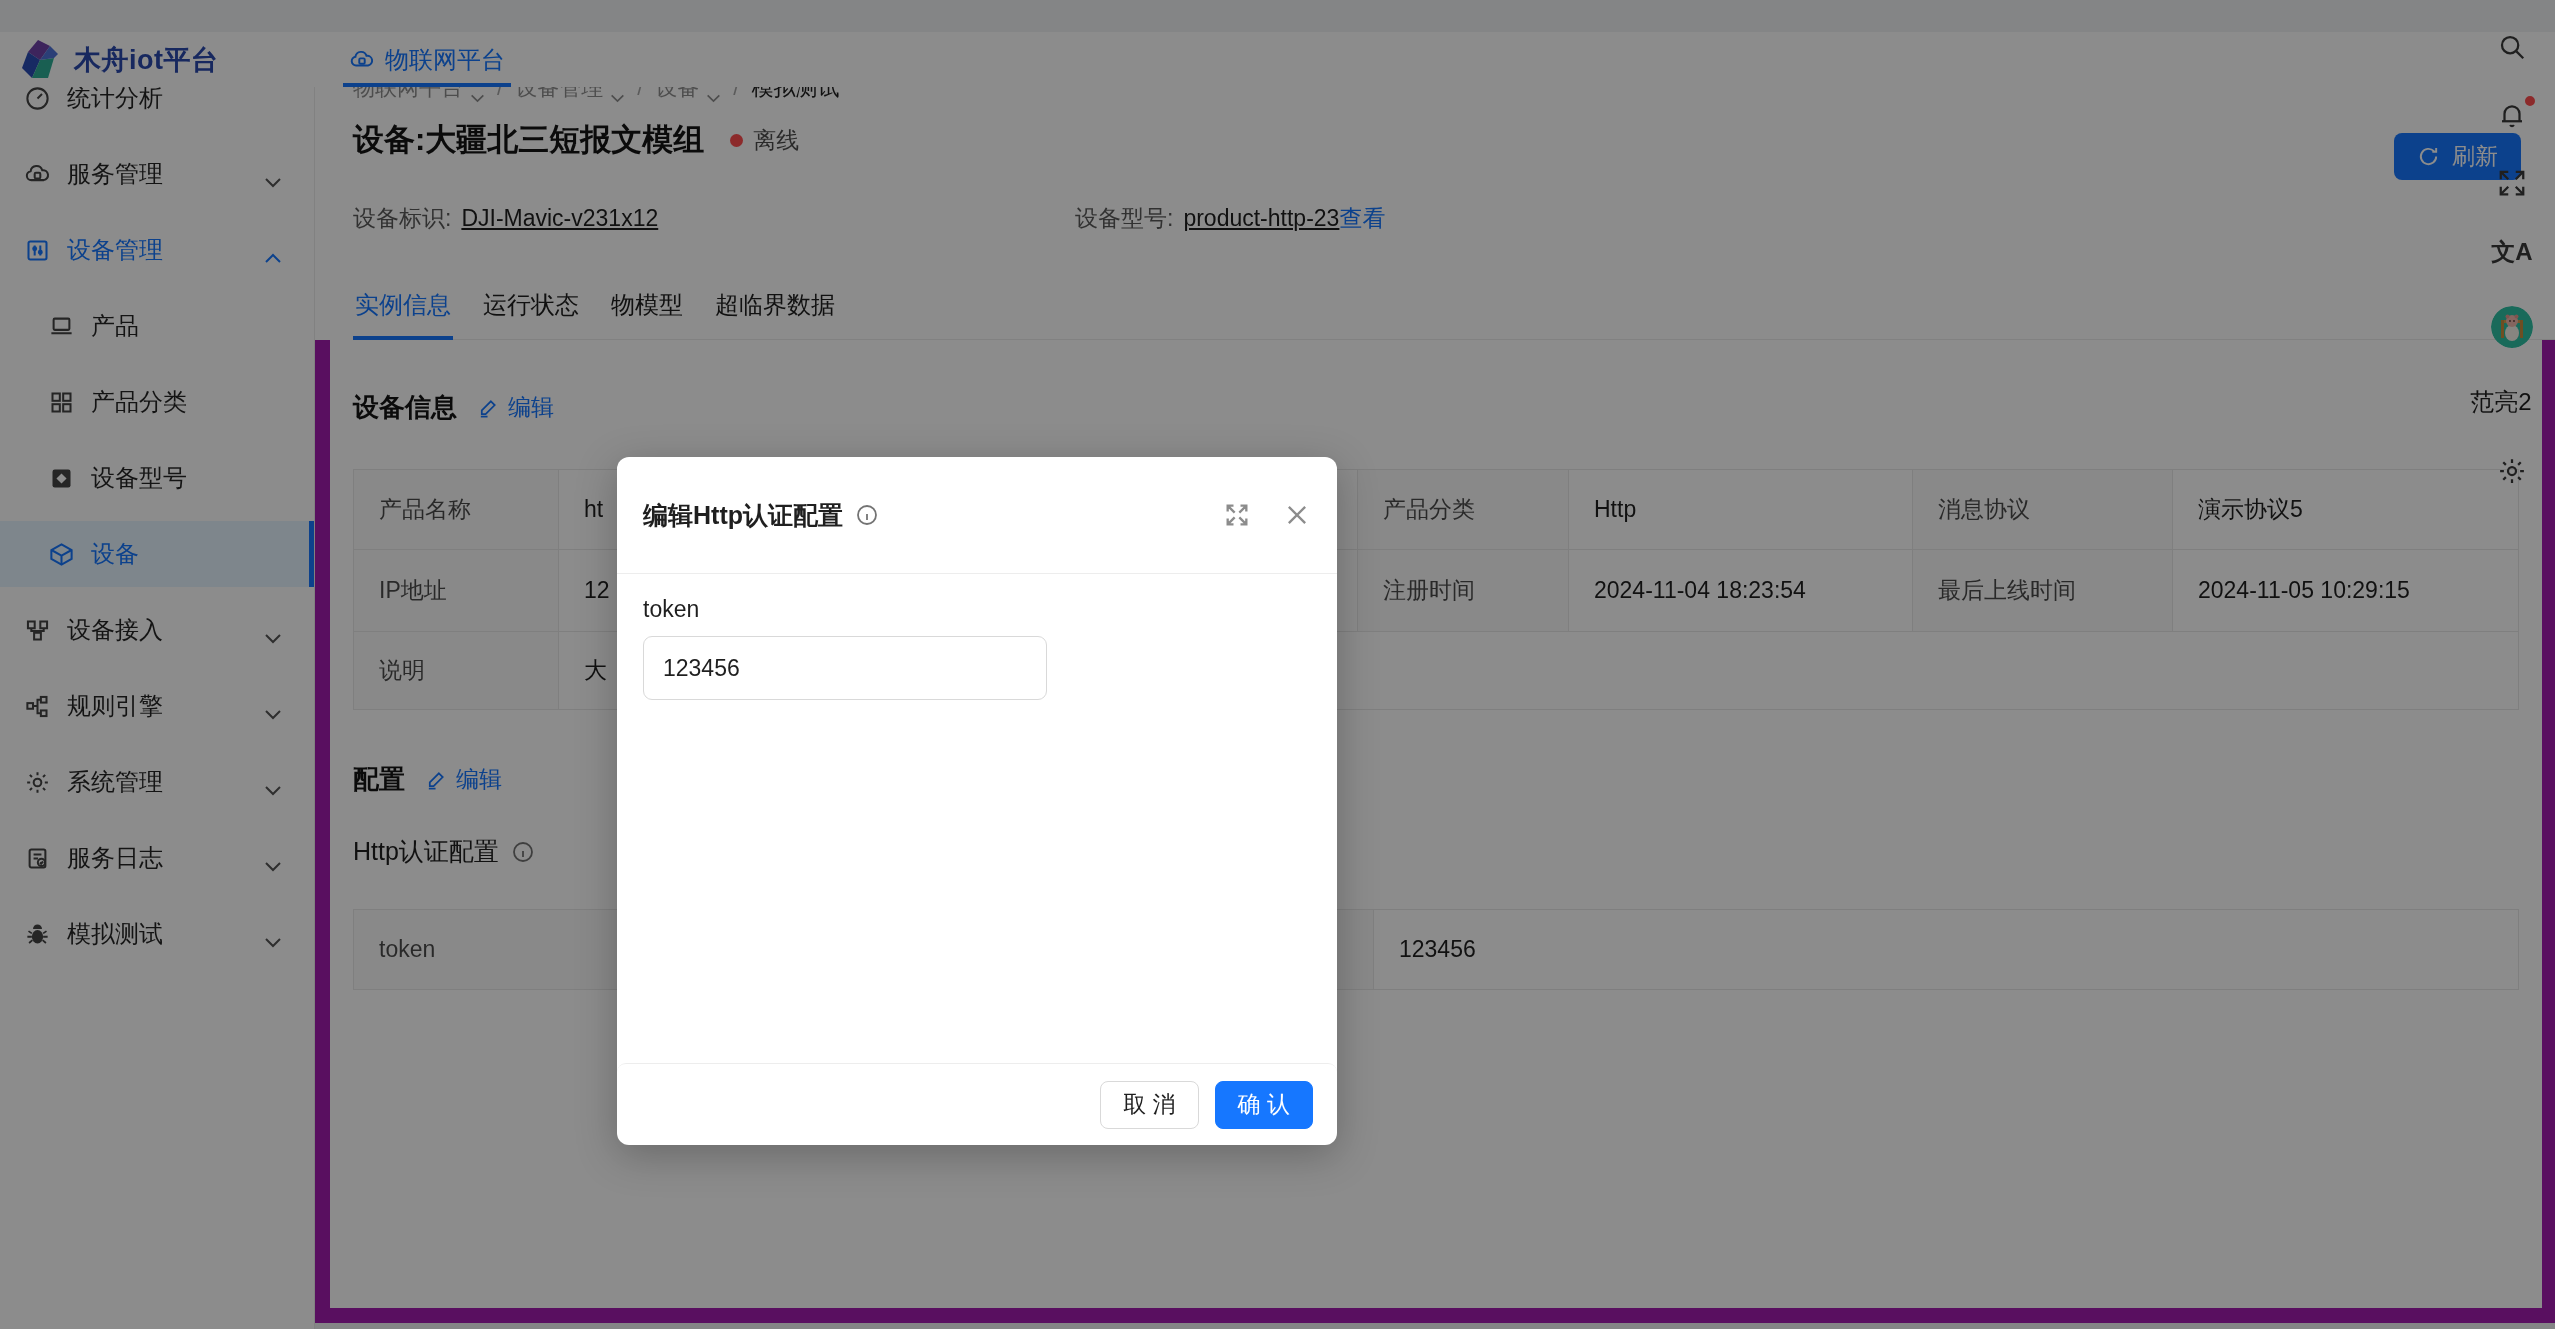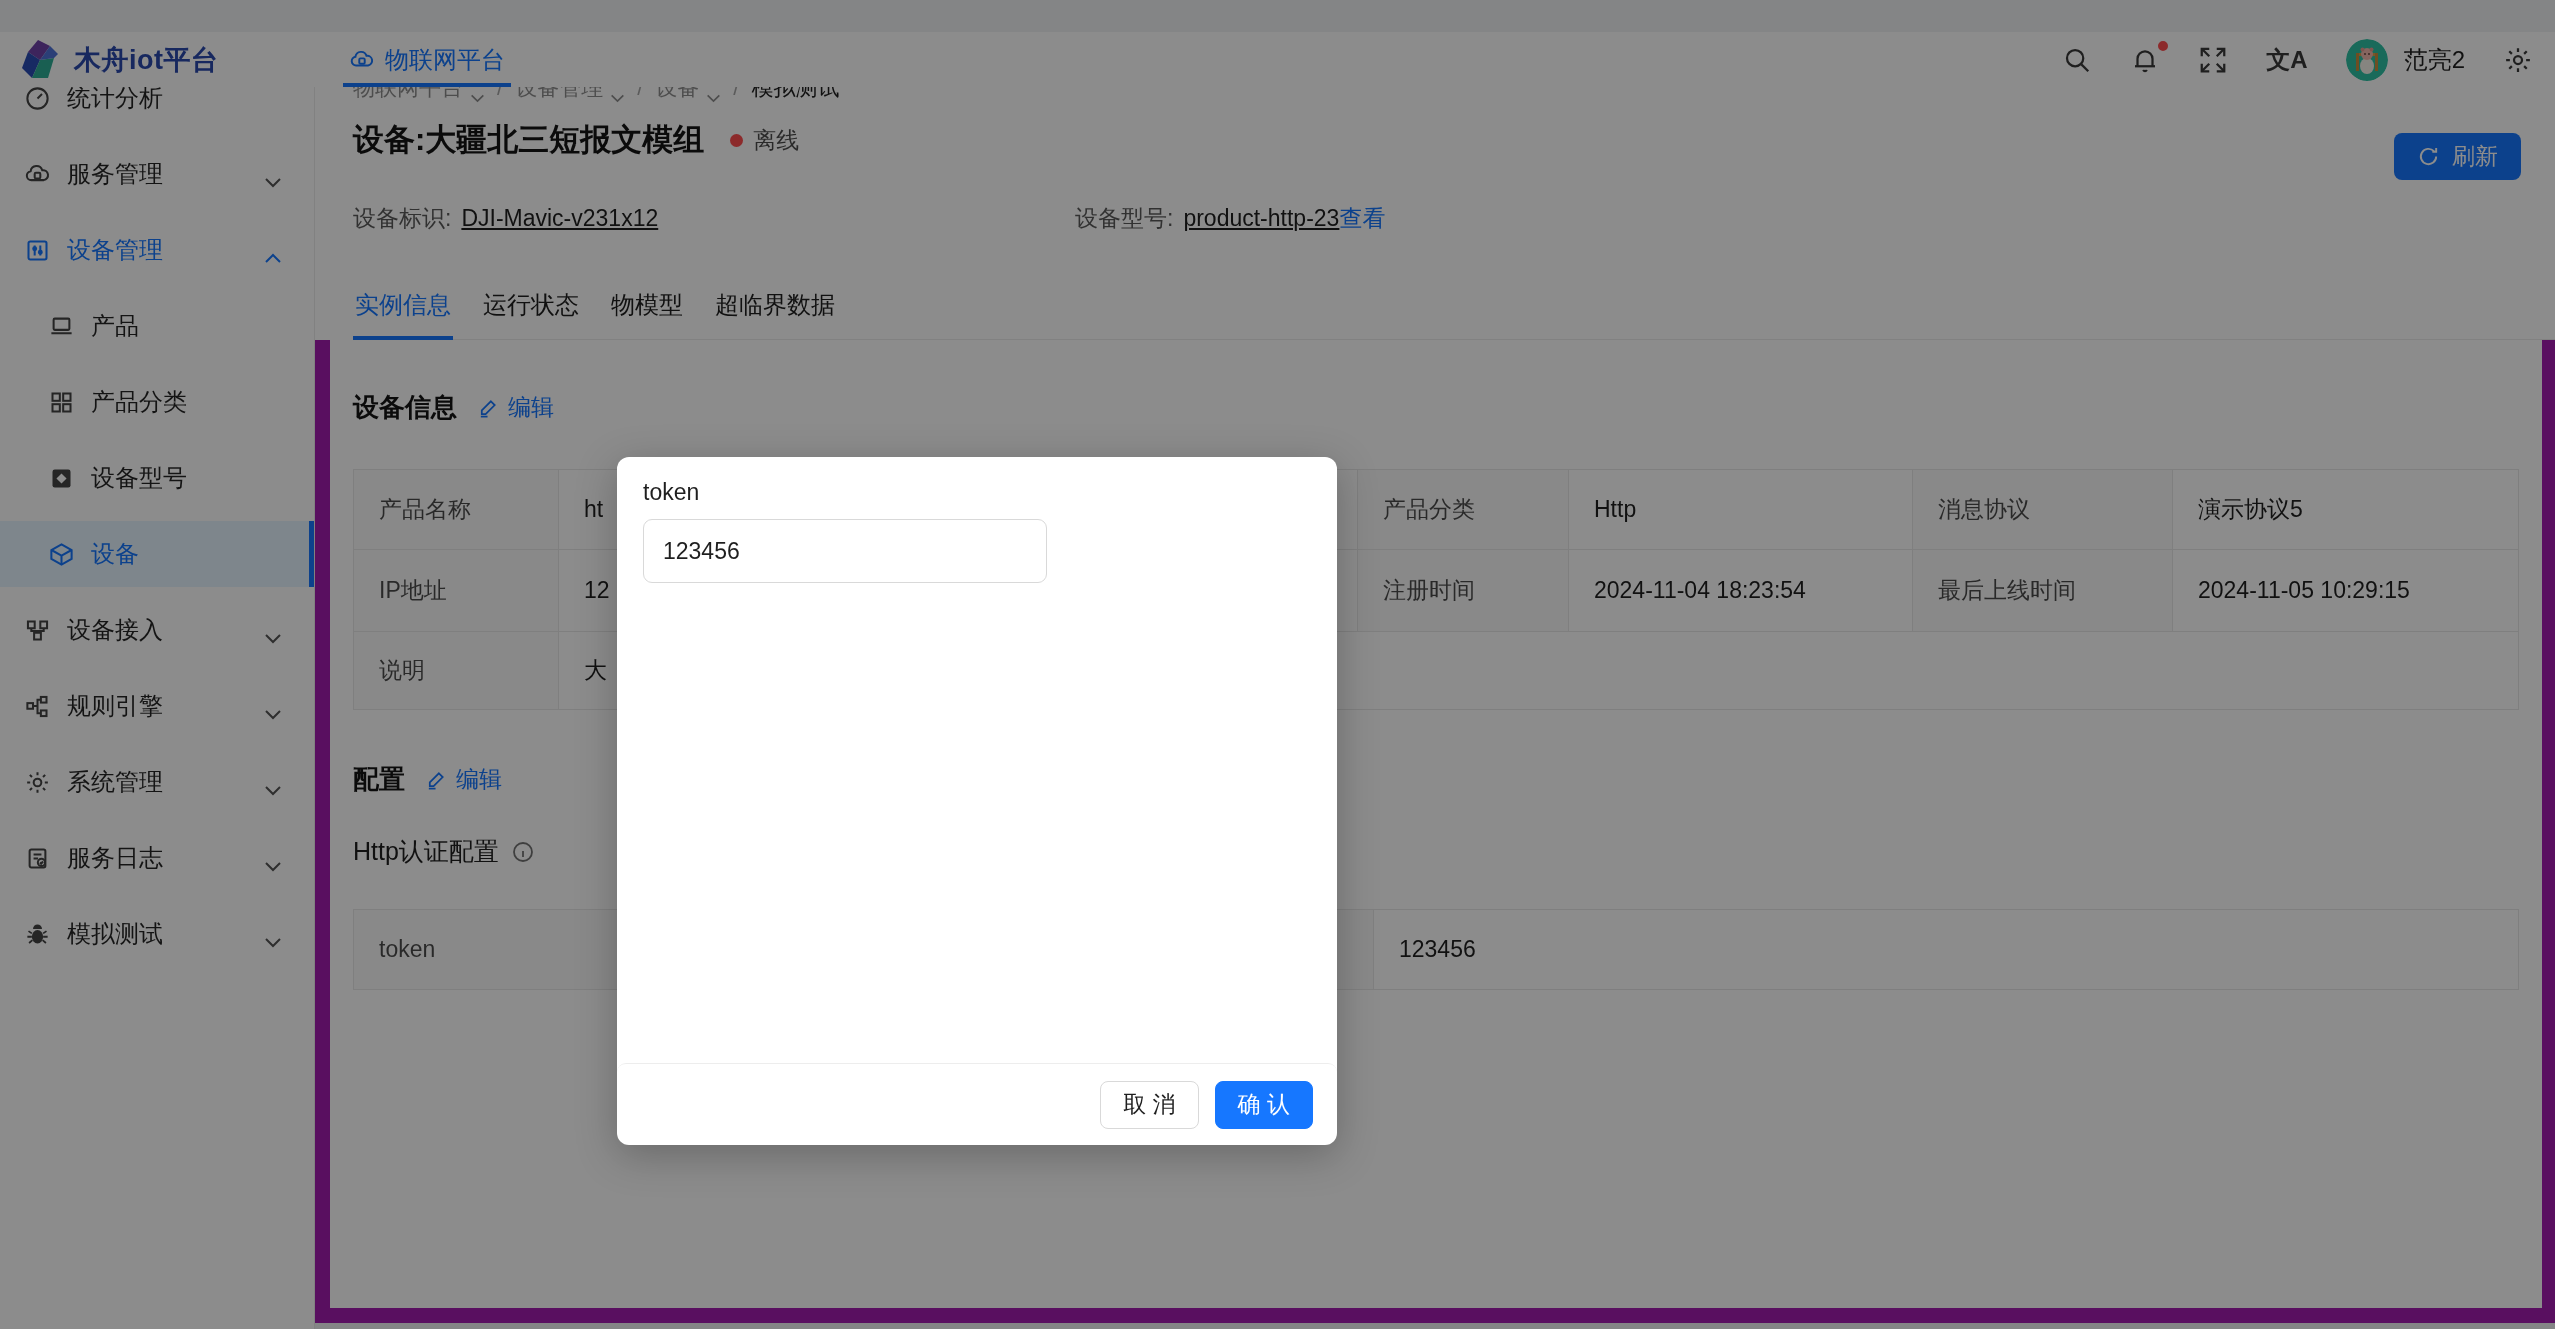--- a/index.html
+++ b/index.html
@@ -7,21 +7,21 @@
   body { font-family:"Liberation Sans","DejaVu Sans",sans-serif; color:rgba(0,0,0,0.88); background:#f0f2f5; }
   .screen { position:relative; width:2555px; height:1329px; }
 
   
   .topbar { position:absolute; left:0; top:0; width:2555px; height:55px; background:#fff; display:flex; align-items:stretch; z-index:5;margin-top:32px; }
   .logo-area { width:315px; display:flex; align-items:center; padding-left:18px; cursor:pointer; }
   .logo-mark { width:44px; height:44px; }
   .logo-text { font-size:27px; font-weight:bold; color:#2b4aad; margin-left:12px; letter-spacing:0.5px; }
   .top-tab { display:flex; align-items:center; gap:10px; margin-left:28px; padding:0 6px; color:#1677ff; font-size:24px; position:relative; cursor:pointer; }
   .top-tab .underline { position:absolute; left:0; right:0; bottom:0; height:4px; background:#1677ff; }
-  .topbar-right { margin-left:auto; display:flex; align-items:center; gap:38px; padding-right:22px; }
+  .topbar-right { margin-left:auto; display:flex; align-items:center; gap:38px; padding-right:22px;flex-direction:column; }
   .tb-icon { width:30px; height:30px; color:#3a3a3a; position:relative; cursor:pointer; flex:none; }
   .tb-icon svg { width:100%; height:100%; }
   .badge-dot { position:absolute; top:-6px; right:-10px; width:14px; height:14px; border-radius:50%; background:#ff4d4f; border:2px solid #fff; }
   .translate-glyph { font-size:24px; font-weight:bold; color:#3a3a3a; cursor:pointer; }
   .avatar { width:42px; height:42px; border-radius:50%; overflow:hidden; flex:none; cursor:pointer; }
   .user-name { font-size:24px; color:rgba(0,0,0,0.88); margin-left:-22px; cursor:pointer; }
 
   
   .sidebar { position:absolute; left:0; top:55px; width:315px; height:1274px; background:#fff; border-right:1px solid #ececec; padding-top:10px; }
   .menu-item { height:66px; margin-bottom:10px; display:flex; align-items:center; padding-left:24px; font-size:24px; color:rgba(0,0,0,0.85); cursor:pointer; position:relative; }
@@ -436,20 +436,38 @@
         </tbody>
           </table>
 
       </div>
     </div>
   </div>
 
   <div class="mask"></div>
 
   <div class="modal">
+    <div class="modal-head">
+      <span class="modal-title">编辑Http认证配置</span>
+      <span class="info-icon"><svg viewBox="0 0 24 24" fill="none" stroke="currentColor" stroke-width="1.8">
+            <circle cx="12" cy="12" r="9"></circle>
+            <path d="M12 11v6"></path>
+            <path d="M12 7.2v.01" stroke-width="2.4"></path>
+          </svg></span>
+      <span class="mh-icon expand-ico">
+        <svg viewBox="0 0 24 24" fill="none" stroke="currentColor" stroke-width="2">
+            <path d="M10 10 4 4M4 9V4h5M14 14l6 6M20 15v5h-5M14 10l6-6M15 4h5v5M10 14l-6 6M4 15v5h5"></path>
+          </svg>
+      </span>
+      <span class="mh-icon close-ico">
+        <svg viewBox="0 0 24 24" fill="none" stroke="currentColor" stroke-width="2">
+            <path d="M5 5l14 14M19 5 5 19"></path>
+          </svg>
+      </span>
+    </div>
     <div class="modal-body">
       <div class="field-label">token</div>
       <input class="field-input" type="text" value="123456" style="">
     </div>
     <div class="modal-foot">
       <button class="btn btn-default">取 消</button>
       <button class="btn btn-primary">确 认</button>
     </div>
   </div>
 

